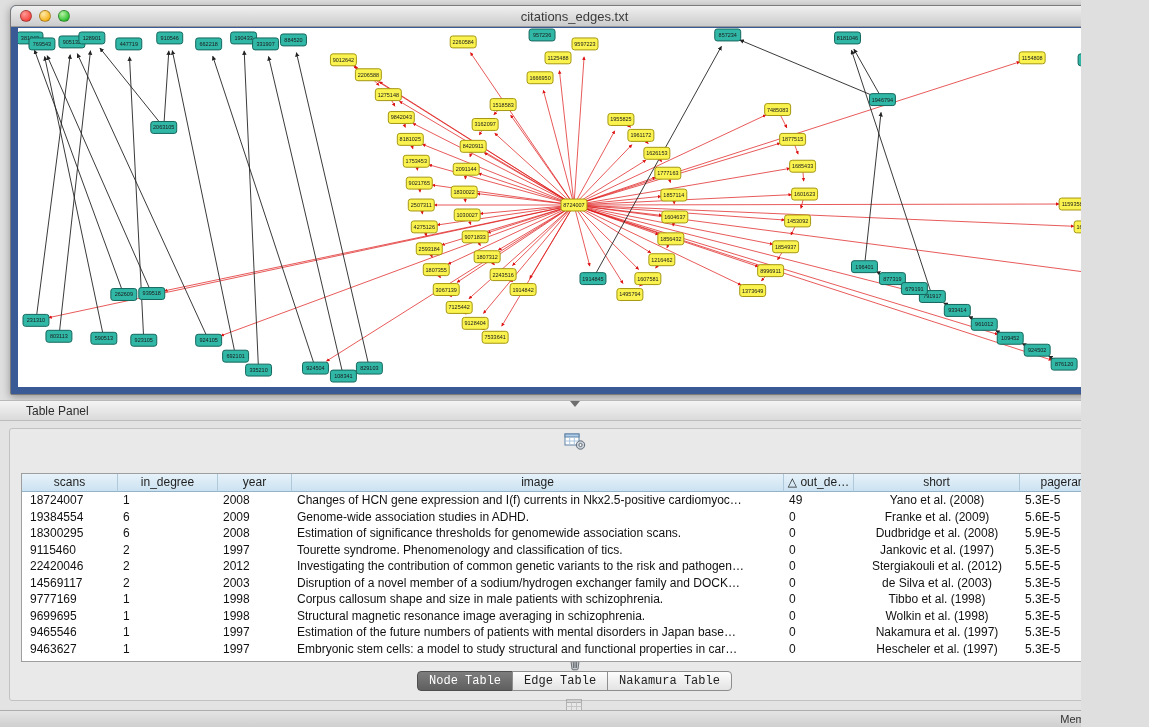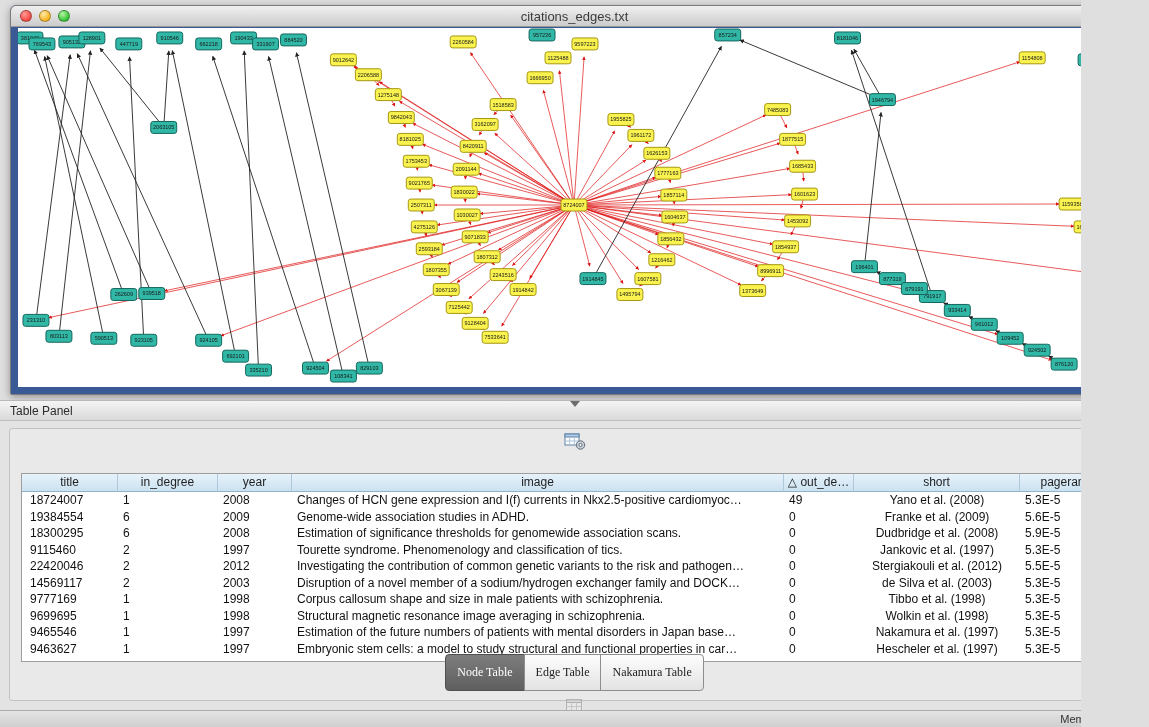--- a/index.html
+++ b/index.html
@@ -18,21 +18,21 @@
   .light.yellow { background:radial-gradient(circle at 35% 30%, #FFE9A8, #F8B521 70%); }
   .light.green { background:radial-gradient(circle at 35% 30%, #B6F3A4, #35C336 70%); }
   .win-title { flex:1; text-align:center; font-size:13px; color:#3b3b3b; }
   .net-frame { position:absolute; left:7px; right:7px; top:22px; bottom:7px; background:#ffffff; overflow:hidden; }
   .net-frame svg { width:100%; height:100%; display:block; font-family:"Liberation Sans", sans-serif; }
 
   
   .table-panel { position:absolute; left:0; top:400px; width:1149px; height:310px;
     background:#E3E3E3; border-top:1px solid #B8B8B8; }
   .panel-titlebar { position:relative; height:20px; background:linear-gradient(#F4F4F4,#DADADA);
-    border-bottom:1px solid #BDBDBD; display:flex; align-items:center; padding:0 10px; }
+    border-bottom:1px solid #BDBDBD; display:flex; align-items:center; padding:0 26px; }
   .panel-notch { position:absolute; left:50%; top:0; margin-left:-5px; width:0; height:0;
     border-left:5px solid transparent; border-right:5px solid transparent; border-top:6px solid #6e6e6e; }
   .panel-title { font-size:12px; color:#2c2c2c; }
   .panel-actions { margin-left:auto; display:flex; align-items:center; gap:12px; }
   .close-x { font-size:16px; font-weight:bold; color:#1e1e1e; line-height:1; cursor:pointer; }
 
   .panel-content { position:absolute; left:9px; right:9px; top:27px; bottom:9px;
     background:#E9E9E9; border:1px solid #C2C2C2; border-radius:3px; }
   .toolbar { height:40px; display:flex; align-items:center; gap:20px; padding:0 12px;flex-direction:column; }
   .tb { background:transparent; border:none; padding:2px; cursor:pointer; display:flex; align-items:center; }
@@ -61,22 +61,22 @@
   .c4 { width:70px; flex:0 0 70px; }
   .c5 { width:166px; flex:0 0 166px; }
   .c6 { width:92px; flex:0 0 92px; }
   .tcell.c0 { padding-left:8px; }
   .tcell.c5 { text-align:center; }
   .vscroll { flex:0 0 15px; background:linear-gradient(to right,#EFEFEF,#FAFAFA); border-left:1px solid #D2D2D2; position:relative; }
   .vthumb { position:absolute; left:2px; top:2px; width:10px; height:92px; border-radius:6px;
     background:linear-gradient(to right,#CDCDCD,#A8A8A8); border:1px solid #979797; }
 
   .tabs-row { position:absolute; left:0; right:0; bottom:9px; display:flex; justify-content:center; }
-  .seg-tab { font-size:12px; color:#222; padding:10px 11px; border:1px solid #8E8E8E; margin-left:-1px;
-    background:linear-gradient(#FDFDFD,#E3E3E3); cursor:pointer; font-family:Liberation Serif, serif; }
+  .seg-tab { font-size:12px; color:#222; padding:2px 11px; border:1px solid #8E8E8E; margin-left:-1px;
+    background:linear-gradient(#FDFDFD,#E3E3E3); cursor:pointer; font-family:Liberation Mono, monospace; }
   .seg-tab:first-child { border-radius:4px 0 0 4px; margin-left:0; }
   .seg-tab:last-child { border-radius:0 4px 4px 0; }
   .seg-tab.active { background:linear-gradient(#7D7D7D,#5F5F5F); color:#fff; border-color:#4f4f4f; }
 
   
   .statusbar { position:absolute; left:0; bottom:0; width:1149px; height:17px;
     background:linear-gradient(#E4E4E4,#CFCFCF); border-top:1px solid #ADADAD;
     display:flex; align-items:center; justify-content:flex-end; gap:6px; padding-right:10px; }
   .mem-label { font-size:11px; color:#333; }
   .mem-dot { width:11px; height:11px; border-radius:50%;
@@ -711,21 +711,21 @@
           <span>citations_edges.txt</span>
           <span class="combo-arrows">
               <i class="up"></i>
               <i class="down"></i>
             </span>
         </div>
       </div>
 
       <div class="grid-wrap">
         <div class="grid-header" id="grid-header">
-            <div class="hcell c0">title</div>
+            <div class="hcell c0">scans</div>
             <div class="hcell c1">in_degree</div>
             <div class="hcell c2">year</div>
             <div class="hcell c3">image</div>
             <div class="hcell c4">△ out_de…</div>
             <div class="hcell c5">short</div>
             <div class="hcell c6">pagerank</div>
             <div class="hcell hspacer"></div>
           </div>
         <div class="grid-main">
           <div class="grid-rows" id="grid-rows">

